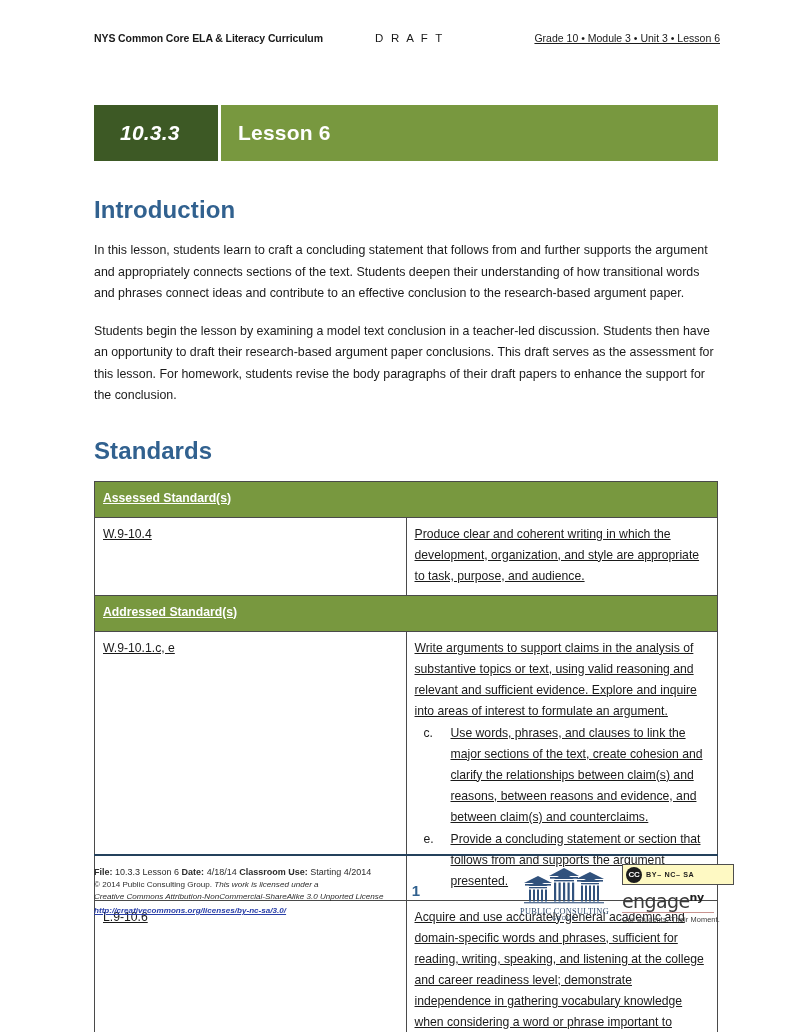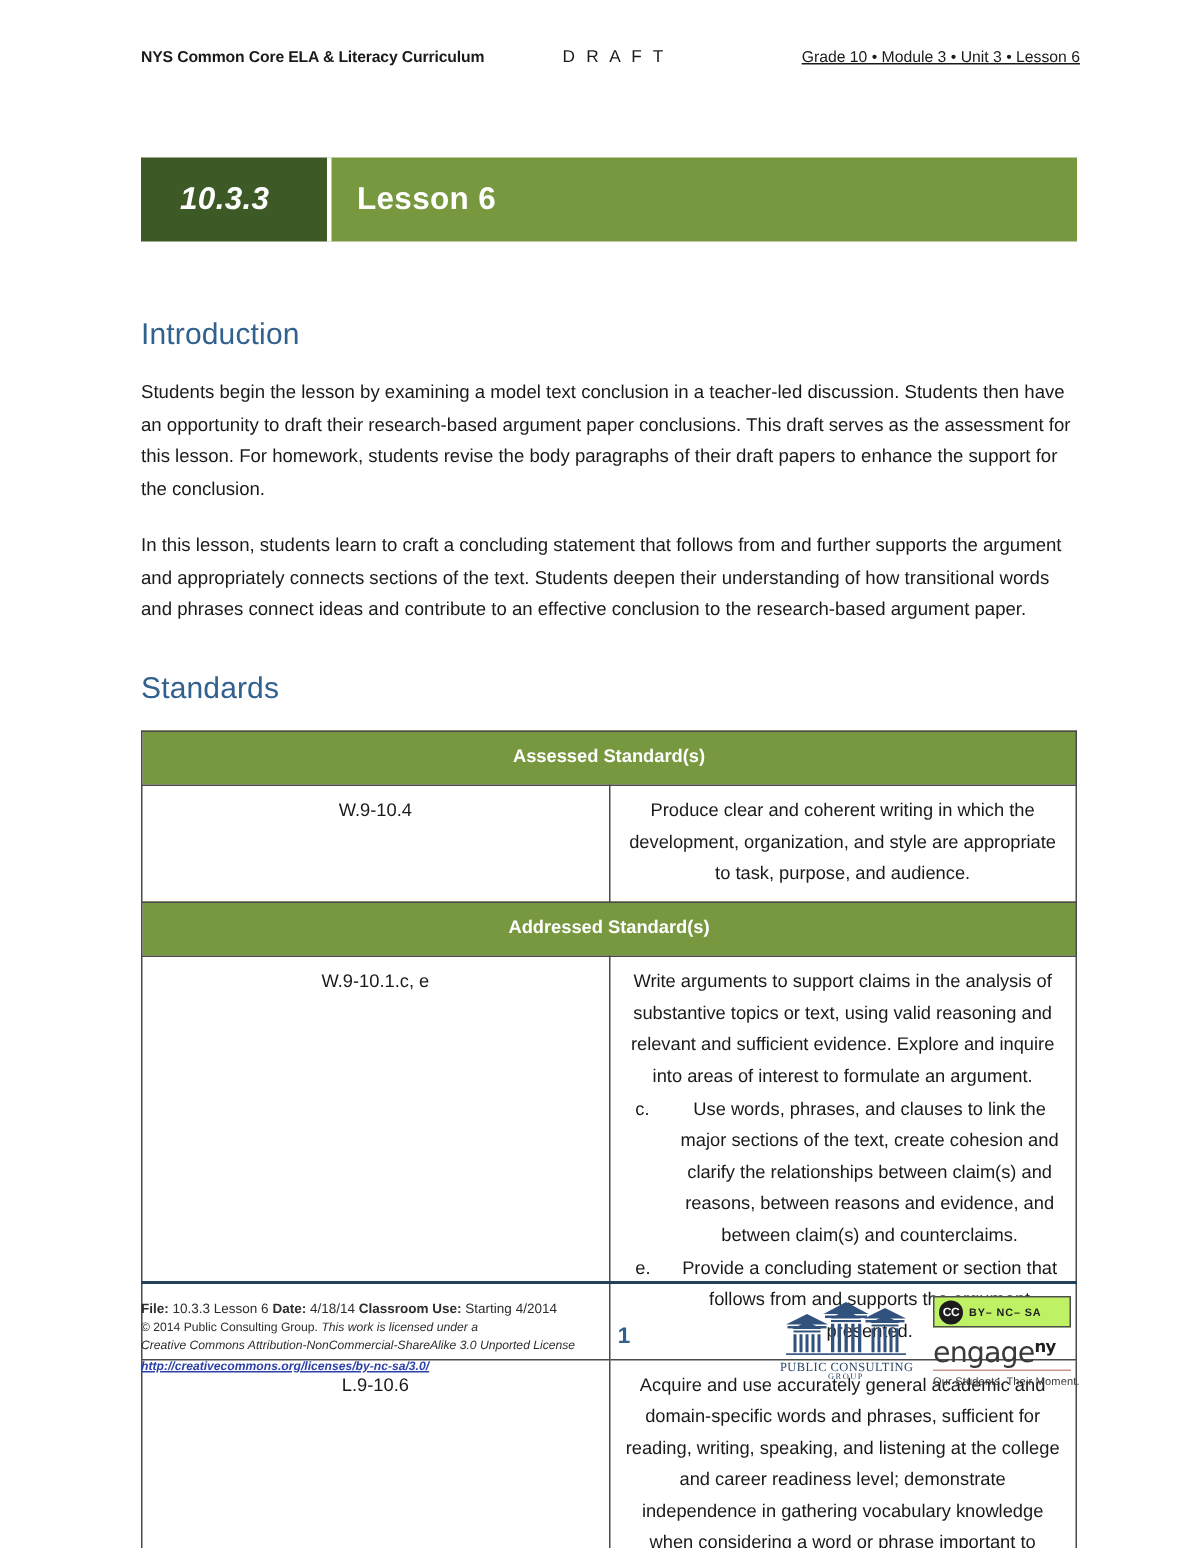--- a/index.html
+++ b/index.html
@@ -92,23 +92,23 @@
   
   .content {
     position: absolute;
     top: 196px;
     left: 94px;
     width: 624px;
   }
 
   h2.section {
     color: #31618f;
-    font-size: 20px;
-    font-weight: normal;
-    margin: 16px 0 16px 0;
+    font-size: 24px;
+    font-weight: bold;
+    margin: 0 0 16px 0;
     letter-spacing: 0.1px;
   }
   h2.section.standards {
     margin-top: 30px;
   }
 
   p.body {
     font-size: 12.4px;
     line-height: 21.5px;
     margin: 0 0 16px 0;
@@ -122,21 +122,22 @@
     table-layout: fixed;
     margin-top: 2px;
   }
   table.standards-table td,
   table.standards-table th {
     border: 1px solid #4a4a4a;
     vertical-align: top;
     padding: 6px 8px 8px 8px;
     font-size: 12.2px;
     line-height: 21px;
-    text-align: center;
+    text-align: left;
+    text-decoration: underline;
   }
   td.grp-header {
     background: #78983f;
     color: #ffffff;
     font-weight: bold;
     font-size: 12.2px;
     padding: 3px 8px 4px 8px;
     line-height: 18px;
     border: 1px solid #4a4a4a;
   }
@@ -241,23 +242,23 @@
   .pcg-sub {
     font-family: "Liberation Serif", serif;
     font-size: 5.6px;
     letter-spacing: 1px;
     color: #2b4668;
     margin-top: -1px;
   }
 
   .eny-block { width: 96px; }
   .cc-badge {
-    width: 92px;
+    width: 112px;
     height: 21px;
-    background: #bef264;
+    background: #fef9c3;
     border: 1px solid #4e4e4e;
     display: flex;
     align-items: center;
     padding-left: 3px;
     gap: 4px;
     text-align: center;
   }
   .cc-circle {
     width: 16px;
     height: 16px;
@@ -318,22 +319,22 @@
 
   <div class="banner">
     <div class="banner-code">10.3.3</div>
     <div class="banner-title">Lesson 6</div>
   </div>
 
   <div class="content">
 
     <h2 class="section">Introduction</h2>
 
+    <p class="body">In this lesson, students learn to craft a concluding statement that follows from and further supports the argument and appropriately connects sections of the text. Students deepen their understanding of how transitional words and phrases connect ideas and contribute to an effective conclusion to the research-based argument paper.</p>
     <p class="body">Students begin the lesson by examining a model text conclusion in a teacher-led discussion. Students then have an opportunity to draft their research-based argument paper conclusions. This draft serves as the assessment for this lesson. For homework, students revise the body paragraphs of their draft papers to enhance the support for the conclusion.</p>
-    <p class="body">In this lesson, students learn to craft a concluding statement that follows from and further supports the argument and appropriately connects sections of the text. Students deepen their understanding of how transitional words and phrases connect ideas and contribute to an effective conclusion to the research-based argument paper.</p>
 
     <h2 class="section standards">Standards</h2>
 
     <table class="standards-table">
       <tbody>
 
         <tr>
           <td class="grp-header" colspan="2">Assessed Standard(s)</td>
         </tr>
         <tr>

